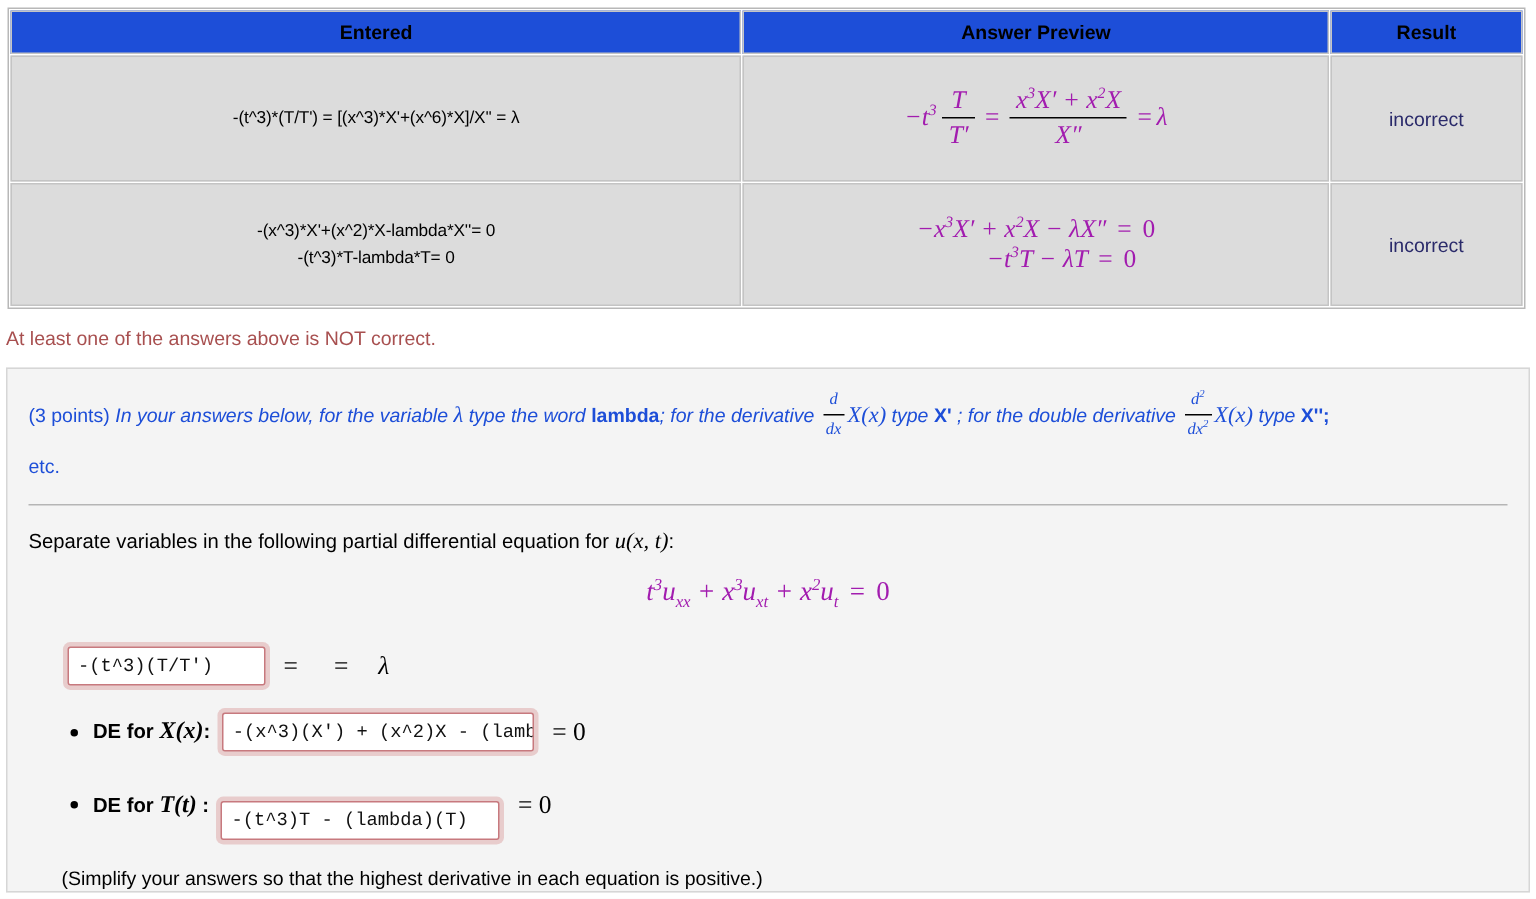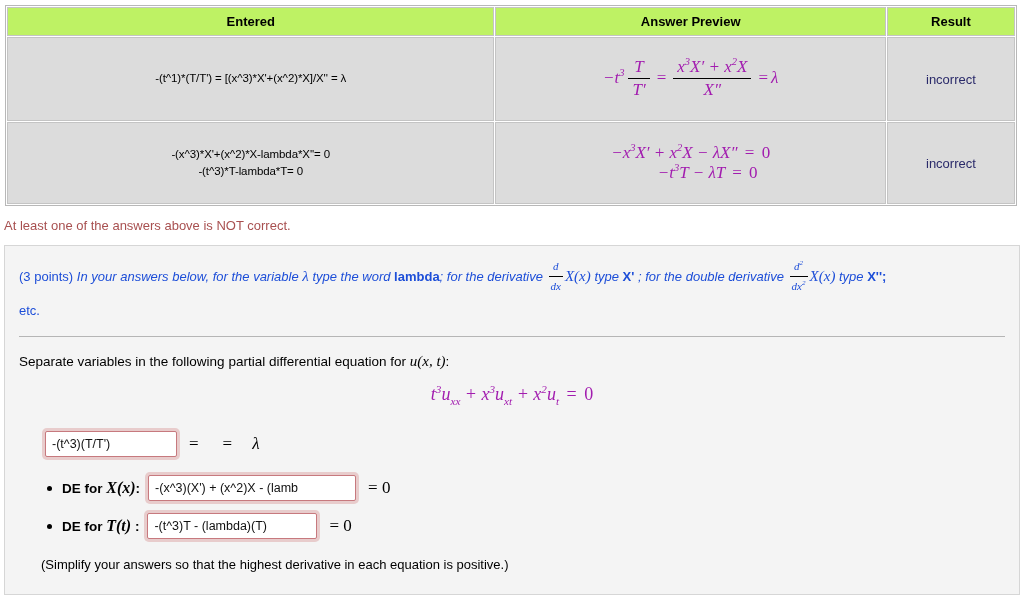--- a/index.html
+++ b/index.html
@@ -22,21 +22,21 @@
   }
   table.results {
     border-collapse: separate;
     border-spacing: 1px;
     width: 1012px;
     table-layout: fixed;
     background: #ffffff;
     border: 1px solid #b8b8b8;
   }
   table.results th {
-    background: #bef264;
+    background: #1d4ed8;
     font-weight: bold;
     font-size: 13px;
     text-align: center;
     padding: 6px 4px;
     border: 1px solid #c4c4c4;
     color: #000;
   }
   table.results td {
     background: #dcdcdc;
     border: 1px solid #c4c4c4;
@@ -171,35 +171,35 @@
     align-items: center;
     margin: 0 0 12px 0;
   }
   .ans-row.first { margin-left: 26px; margin-bottom: 18px; }
 
   .ansbox {
     border: 1px solid #c7797e;
     background: #ffffff;
     box-shadow: 0 0 0 3px rgba(214,140,140,0.38);
     border-radius: 2px;
-    font-family: Liberation Sans, sans-serif;
+    font-family: Liberation Mono, monospace;
     font-size: 12.5px;
     color: #111;
     padding: 5px 6px;
     box-sizing: border-box;
     white-space: nowrap;
     overflow: hidden;
     text-overflow: clip;
     height: 26px;
     line-height: 15px;
   }
   .w-a { width: 132px; }
   .w-b { width: 118px; }
   .w-c { width: 208px; }
-  .w-d { width: 170px; }
+  .w-d { width: 186px; margin-top: 21px; }
 
   .eqsym {
     font-family: "Liberation Serif", serif;
     font-size: 17px;
     font-style: normal;
     margin: 0 12px;
   }
   .lamsym {
     font-family: "Liberation Serif", serif;
     font-style: italic;
@@ -239,21 +239,21 @@
     <thead>
       <tr>
         <th>Entered</th>
         <th>Answer Preview</th>
         <th>Result</th>
       </tr>
     </thead>
     <tbody>
       <tr>
         <td class="row1-cell">
-          <span class="entered-text">-(t^1)*(T/T') = [(x^3)*X'+(x^2)*X]/X'' = λ</span>
+          <span class="entered-text">-(t^3)*(T/T') = [(x^3)*X'+(x^6)*X]/X'' = λ</span>
         </td>
         <td class="row1-cell">
           <span class="math">−<i>t</i><sup>3</sup><span class="frac"><span class="num"><i>T</i></span><span class="den"><i>T</i>′</span></span><span class="mrel">=</span><span class="frac"><span class="num"><i>x</i><sup>3</sup><i>X</i>′ + <i>x</i><sup>2</sup><i>X</i></span><span class="den"><i>X</i>″</span></span><span class="mrel">=</span><span class="lam">λ</span></span>
         </td>
         <td class="result-cell row1-cell">
           <span>incorrect</span>
         </td>
       </tr>
       <tr>
         <td class="row2-cell">

